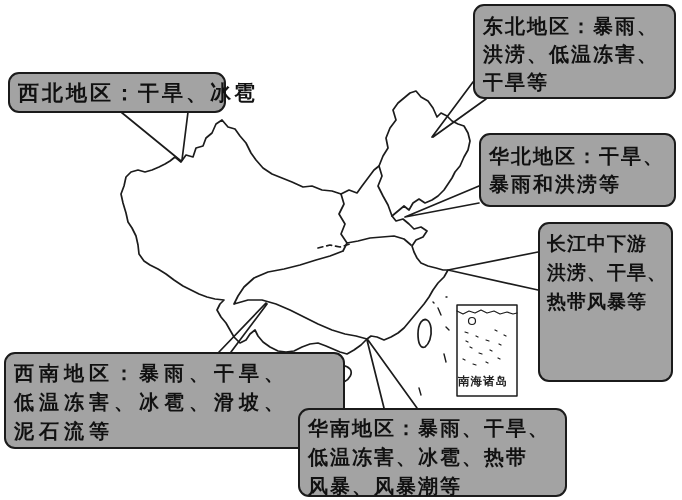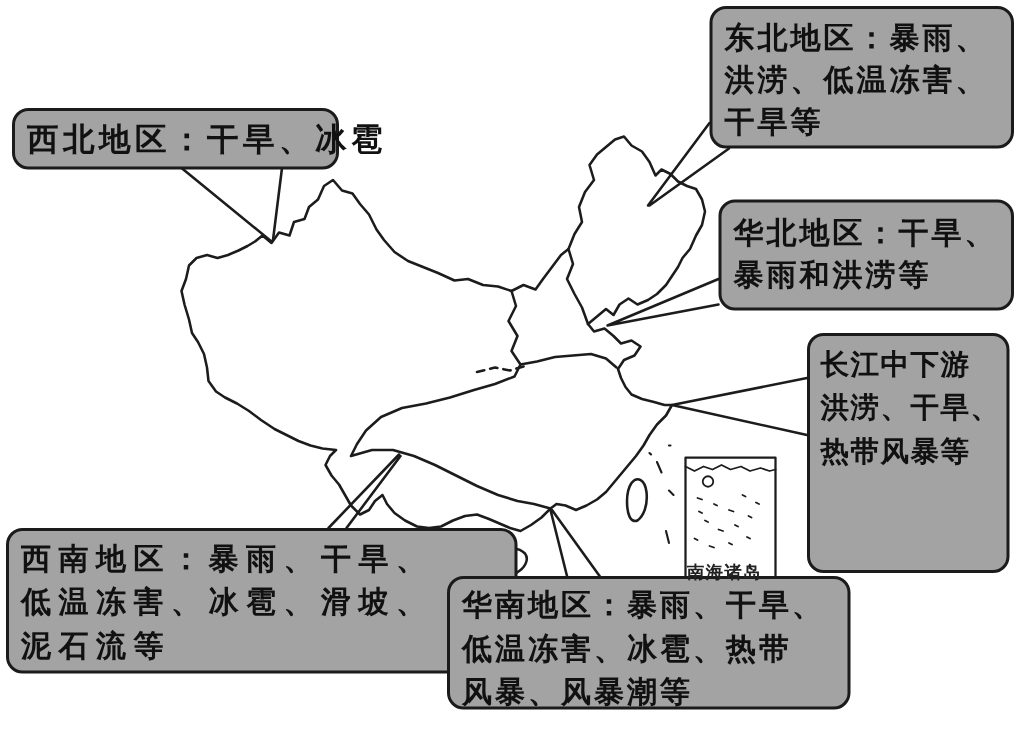--- a/index.html
+++ b/index.html
@@ -13,21 +13,21 @@
     border:2px solid #1b1b1b;border-radius:11px;color:#111;
     font-weight:bold;font-size:20px;line-height:28px;letter-spacing:2px;
     padding:4px 8px;white-space:nowrap;
   }
   .callout span{display:block;}
   #callout-northwest{left:8px;top:72px;width:218px;height:41px;padding-top:5px;font-size:21px;letter-spacing:3px;}
   #callout-northeast{left:473px;top:4px;width:203px;height:95px;padding-top:6px;}
   #callout-north-china{left:479px;top:133px;width:197px;height:74px;padding-top:7px;}
   #callout-yangtze{left:538px;top:222px;width:135px;height:160px;font-size:19px;line-height:29px;letter-spacing:1px;padding:5px 7px;}
   #callout-southwest{left:4px;top:352px;width:341px;height:97px;letter-spacing:5px;line-height:29px;padding-top:5px;}
-  #callout-south-china{left:298px;top:384px;width:269px;height:89px;line-height:29px;padding-top:4px;}
+  #callout-south-china{left:298px;top:408px;width:269px;height:89px;line-height:29px;padding-top:4px;}
   #inset-label{
     position:absolute;z-index:2;left:458px;top:374px;width:58px;text-align:left;
     color:#222;font-size:11.5px;font-weight:bold;letter-spacing:1px;
   }
 </style>
 </head>
 <body>
 
 <div id="stage">
 

